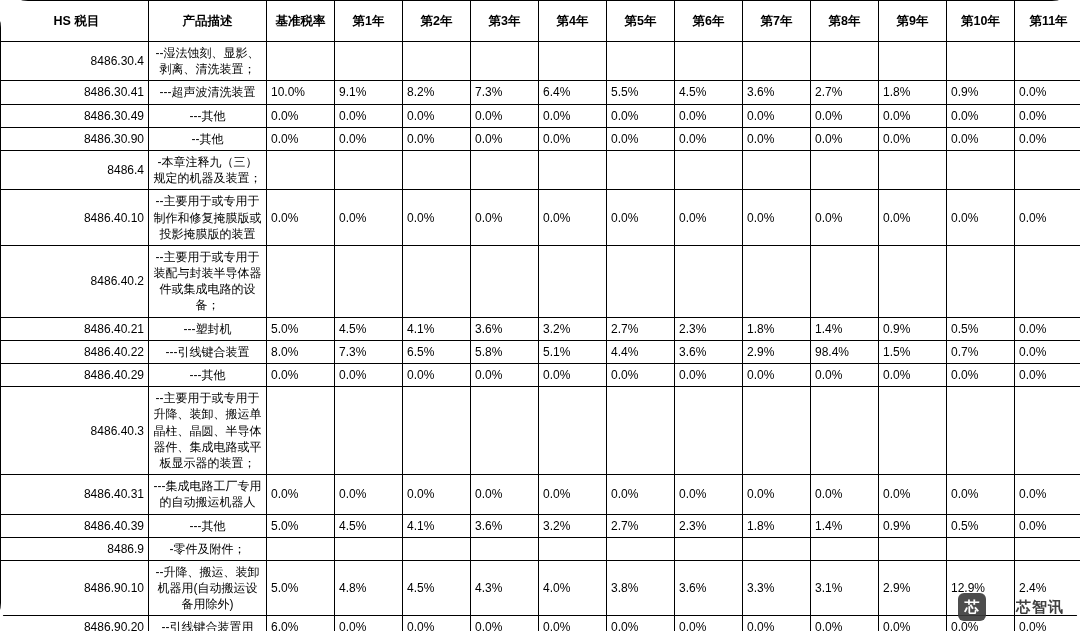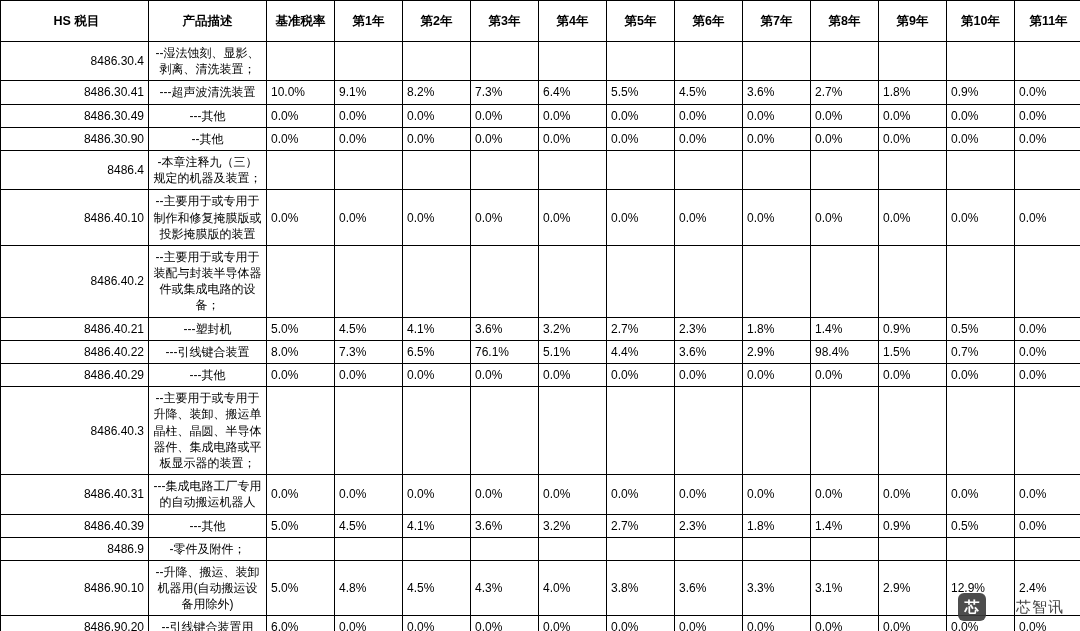--- a/index.html
+++ b/index.html
@@ -10,20 +10,21 @@
   body {
     font-family: "Liberation Sans", sans-serif;
     color: #000000;
   }
   .page {
     position: relative;
     width: 1080px;
     height: 631px;
     overflow: hidden;
     background: #fff;
+    border-radius: 28px;
   }
   table.tariff {
     border-collapse: collapse;
     width: 1080px;
     table-layout: fixed;
     font-size: 12px;
   }
   table.tariff th,
   table.tariff td {
     border: 1px solid #000000;
@@ -74,21 +75,21 @@
     color: #fff;
     font-size: 15px;
     display: flex;
     align-items: center;
     justify-content: center;
     font-weight: bold;
   }
   .wm-text {
     font-size: 15px;
     color: #2b2b2b;
-    font-weight: normal;
+    font-weight: bold;
     letter-spacing: 1px;
     padding-left: 24px;
   }
 </style>
 </head>
 <body>
 
 <div class="page">
   <table class="tariff">
     <colgroup>
@@ -253,21 +254,21 @@
           <td class="rate">0.9%</td>
           <td class="rate">0.5%</td>
           <td class="rate">0.0%</td>
         </tr>
         <tr>
           <td class="hs">8486.40.22</td>
           <td class="desc">---引线键合装置</td>
           <td class="rate">8.0%</td>
           <td class="rate">7.3%</td>
           <td class="rate">6.5%</td>
-          <td class="rate">76.1%</td>
+          <td class="rate">5.8%</td>
           <td class="rate">5.1%</td>
           <td class="rate">4.4%</td>
           <td class="rate">3.6%</td>
           <td class="rate">2.9%</td>
           <td class="rate">98.4%</td>
           <td class="rate">1.5%</td>
           <td class="rate">0.7%</td>
           <td class="rate">0.0%</td>
         </tr>
         <tr>

